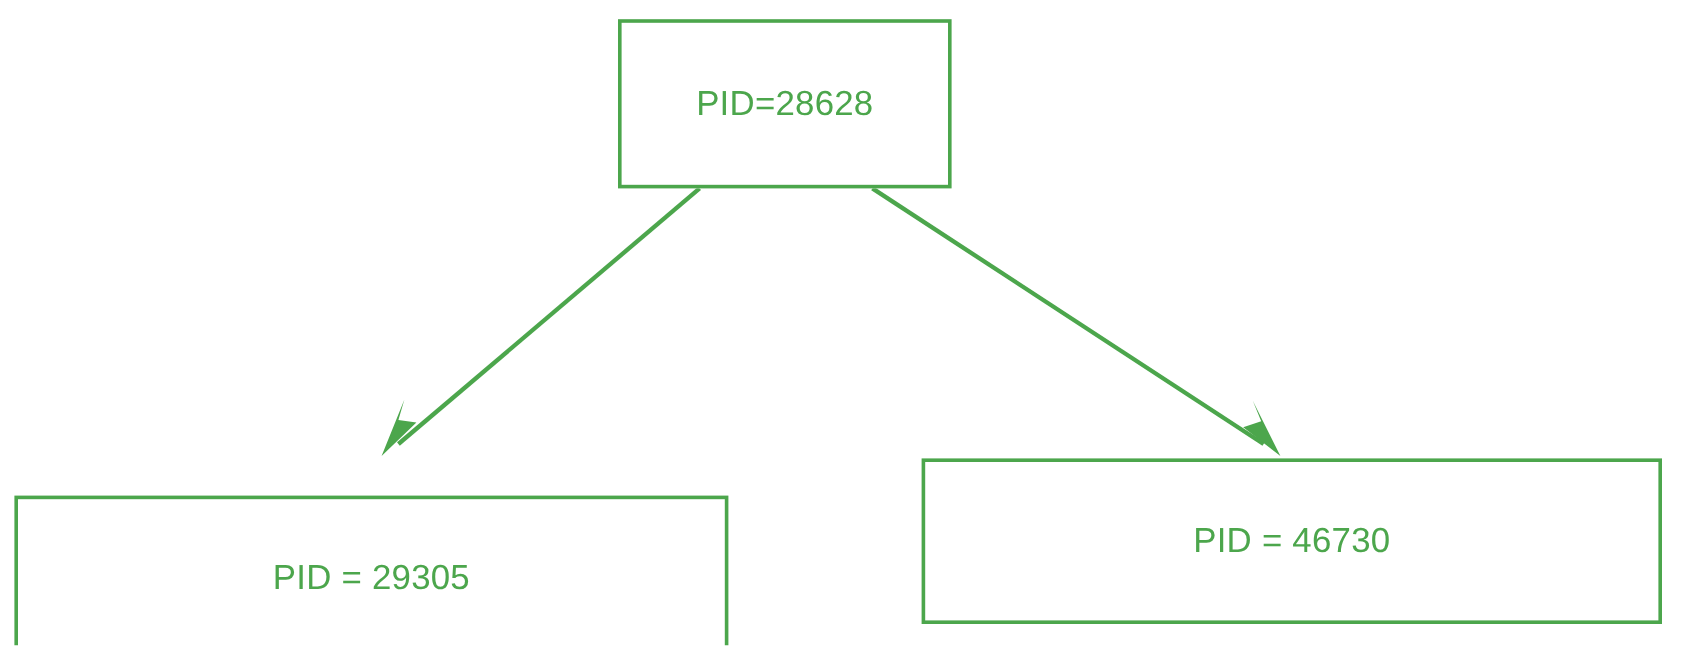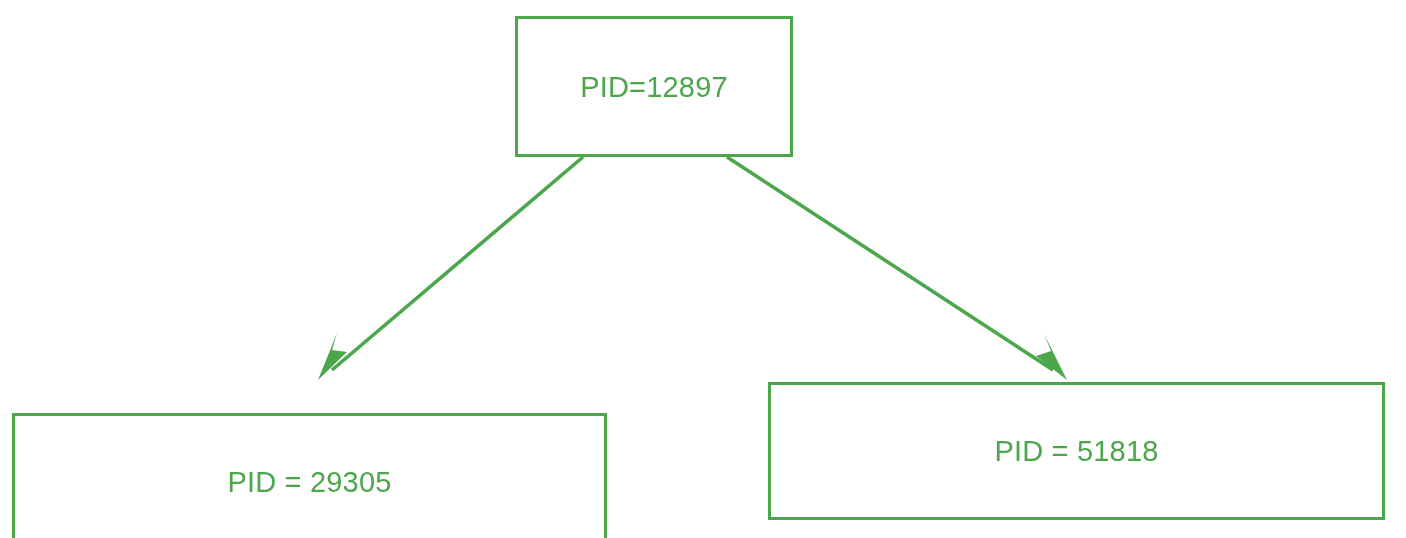--- a/index.html
+++ b/index.html
@@ -74,24 +74,24 @@
       <line x1="583" y1="157" x2="332" y2="370" stroke="#4CA64C" stroke-width="3.6" stroke-linecap="butt"></line>
       <polygon points="318,380 347,352 332,350 337,333" fill="#4CA64C"></polygon>
     </g>
     <g>
       <line x1="727" y1="157" x2="1053" y2="370" stroke="#4CA64C" stroke-width="3.6" stroke-linecap="butt"></line>
       <polygon points="1067,380 1036,356 1051,351 1044,334" fill="#4CA64C"></polygon>
     </g>
   </svg>
 
   <div class="node-box" id="node-parent">
-    <div class="node-line">PID=12897</div>
+    <div class="node-line">PID=28628</div>
   </div>
 
   <div class="node-box" id="node-child-left">
     <div class="node-line">PID = 29305</div>
   </div>
 
   <div class="node-box" id="node-child-right">
-    <div class="node-line">PID = 51818</div>
+    <div class="node-line">PID = 46730</div>
   </div>
 
 </div>
 
 </body></html>

